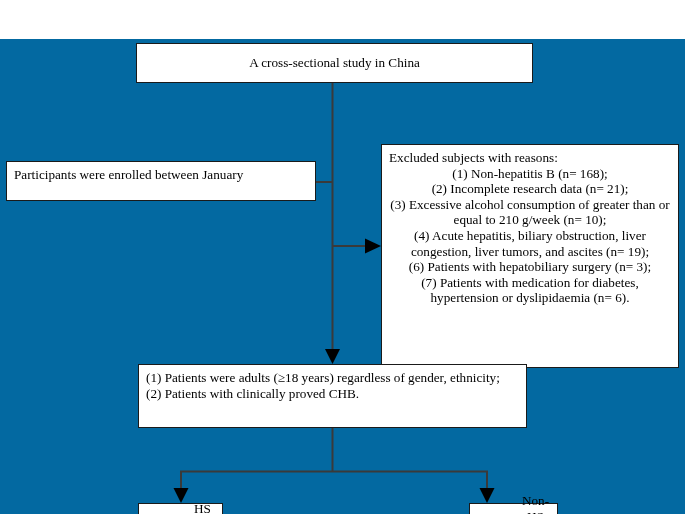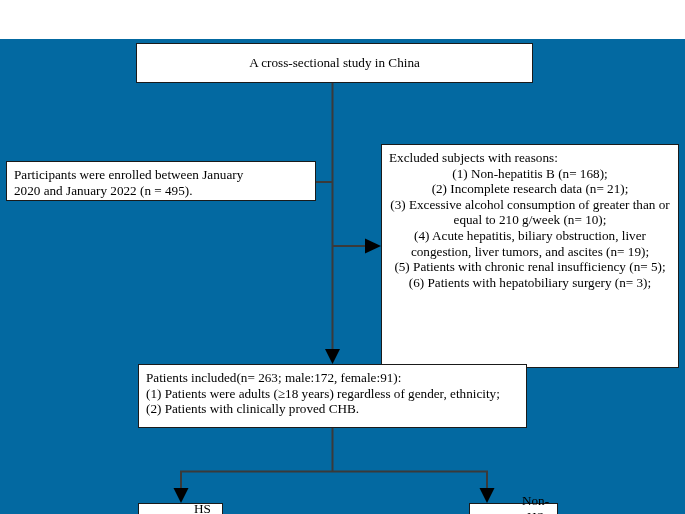--- a/index.html
+++ b/index.html
@@ -82,35 +82,33 @@
     <polygon points="181,464 173.5,449 188.5,449" fill="#000000"></polygon>
     <polygon points="487,464 479.5,449 494.5,449" fill="#000000"></polygon>
   </svg>
 
   <div class="box box-title" style="left:136px; top:4px; width:397px; height:40px;">
     <span>A cross-sectional study in China</span>
   </div>
 
   <div class="box box-body" style="left:6px; top:122px; width:310px; height:40px;">
     <span class="ln">Participants were enrolled between January</span>
-    <span class="ln">2020 and January 2022 (n = 495).</span>
   </div>
 
   <div class="box box-body" style="left:381px; top:105px; width:298px; height:224px;">
     <span class="ln">Excluded subjects with reasons:</span>
     <span class="ln-wrap">(1) Non-hepatitis B (n= 168);</span>
     <span class="ln-wrap">(2) Incomplete research data (n= 21);</span>
     <span class="ln-wrap">(3) Excessive alcohol consumption of greater than or equal to 210 g/week (n= 10);</span>
     <span class="ln-wrap">(4) Acute hepatitis, biliary obstruction, liver congestion, liver tumors, and ascites (n= 19);</span>
-    <span class="ln-wrap">(5) Patients with chronic renal insufficiency (n= 5);</span>
     <span class="ln-wrap">(6) Patients with hepatobiliary surgery (n= 3);</span>
+    <span class="ln-wrap">(7) Patients with medication for diabetes, hypertension or dyslipidaemia (n= 6).</span>
   </div>
 
   <div class="box box-body" style="left:138px; top:325px; width:389px; height:64px;">
-    <span class="ln">Patients included(n= 263; male:172, female:91):</span>
     <span class="ln">(1) Patients were adults (≥18 years) regardless of gender, ethnicity;</span>
     <span class="ln">(2) Patients with clinically proved CHB.</span>
   </div>
 
   <div class="box box-terminal" style="left:138px; top:464px; width:85px; height:45px;">
     <span>HS</span>
     <span>(n = 76)</span>
   </div>
 
   <div class="box box-terminal" style="left:469px; top:464px; width:89px; height:45px;">

